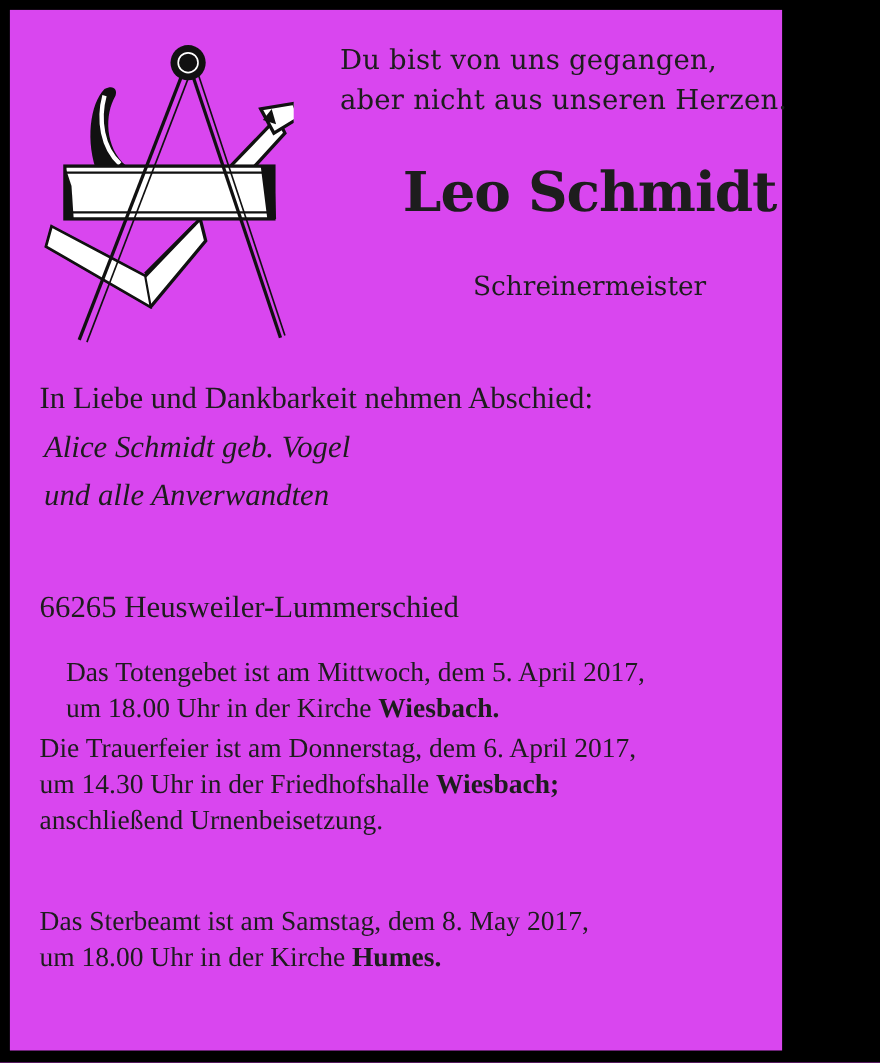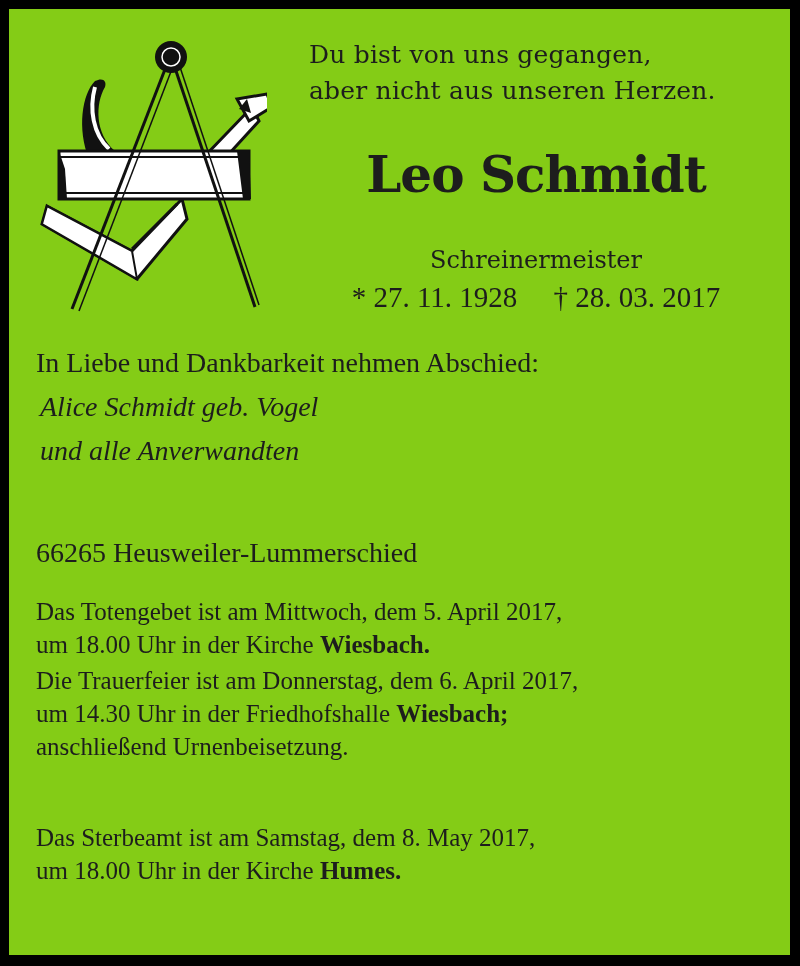--- a/index.html
+++ b/index.html
@@ -1,19 +1,19 @@
 <!DOCTYPE html>
 <html><head>
 <meta charset="utf-8">
 <style>
   html, body { margin: 0; padding: 0; }
   body { width: 800px; height: 966px; background: #000; position: relative; overflow: hidden; }
   .card {
-    position: absolute; left: 9px; top: 9px; width: 781px; height: 946px;
-    background: #84cc16; color: #1d1d1d;
+    position: absolute; left: 9px; top: 9px; width: 702px; height: 946px;
+    background: #d946ef; color: #1d1d1d;
     font-family: "DejaVu Serif", "Liberation Serif", serif;
   }
   .emblem { position: absolute; left: 28px; top: 30px; width: 230px; height: 280px; }
   .motto {
     position: absolute; left: 300px; top: 28px; width: 470px;
     font-size: 25px; line-height: 36px; letter-spacing: 0.2px;
   }
   .name {
     position: absolute; left: 300px; top: 136px; width: 454px; text-align: center;
     font-family: "DejaVu Serif", serif; font-weight: bold; font-size: 50px; line-height: 60px; letter-spacing: -1px;
@@ -28,21 +28,21 @@
   }
   .farewell {
     position: absolute; left: 27px; top: 334px; width: 740px;
     font-family: "Liberation Serif", serif; font-size: 28px; line-height: 40px;
   }
   .mourners { position: absolute; left: 27px; top: 374px; width: 740px; font-family: "Liberation Serif", serif; font-style: italic; font-size: 28px; line-height: 40px; }
   .mourners div { margin: 4px; }
   .address { position: absolute; left: 27px; top: 524px; font-family: "Liberation Serif", serif; font-size: 28px; line-height: 40px; }
   .event { position: absolute; left: 27px; width: 740px; font-family: "Liberation Serif", serif; font-size: 25px; line-height: 33px; }
   .event b { font-weight: bold; }
-  .ev1 { top: 586px; }
+  .ev1 { top: 586px; margin-left: 24px; }
   .ev2 { top: 655px; }
   .ev3 { top: 812px; }
   .footer { position: absolute; left: 27px; top: 904px; font-family: "Liberation Serif", serif; font-size: 18px; line-height: 24px; }
 </style>
 </head>
 <body>
 
 <div class="card">
 
   <div class="emblem">
@@ -75,21 +75,20 @@
   </div>
 
   <div class="motto">
     <div>Du bist von uns gegangen,</div>
     <div>aber nicht aus unseren Herzen.</div>
   </div>
 
   <div class="name">Leo Schmidt</div>
   <div class="profession">Schreinermeister</div>
 
-  <div class="dates"><span>* 27. 11. 1928</span>     <span>† 28. 03. 2017</span></div>
 
   <div class="farewell">In Liebe und Dankbarkeit nehmen Abschied:</div>
 
   <div class="mourners">
     <div>Alice Schmidt geb. Vogel</div>
     <div>und alle Anverwandten</div>
   </div>
 
   <div class="address">66265 Heusweiler-Lummerschied</div>
 

